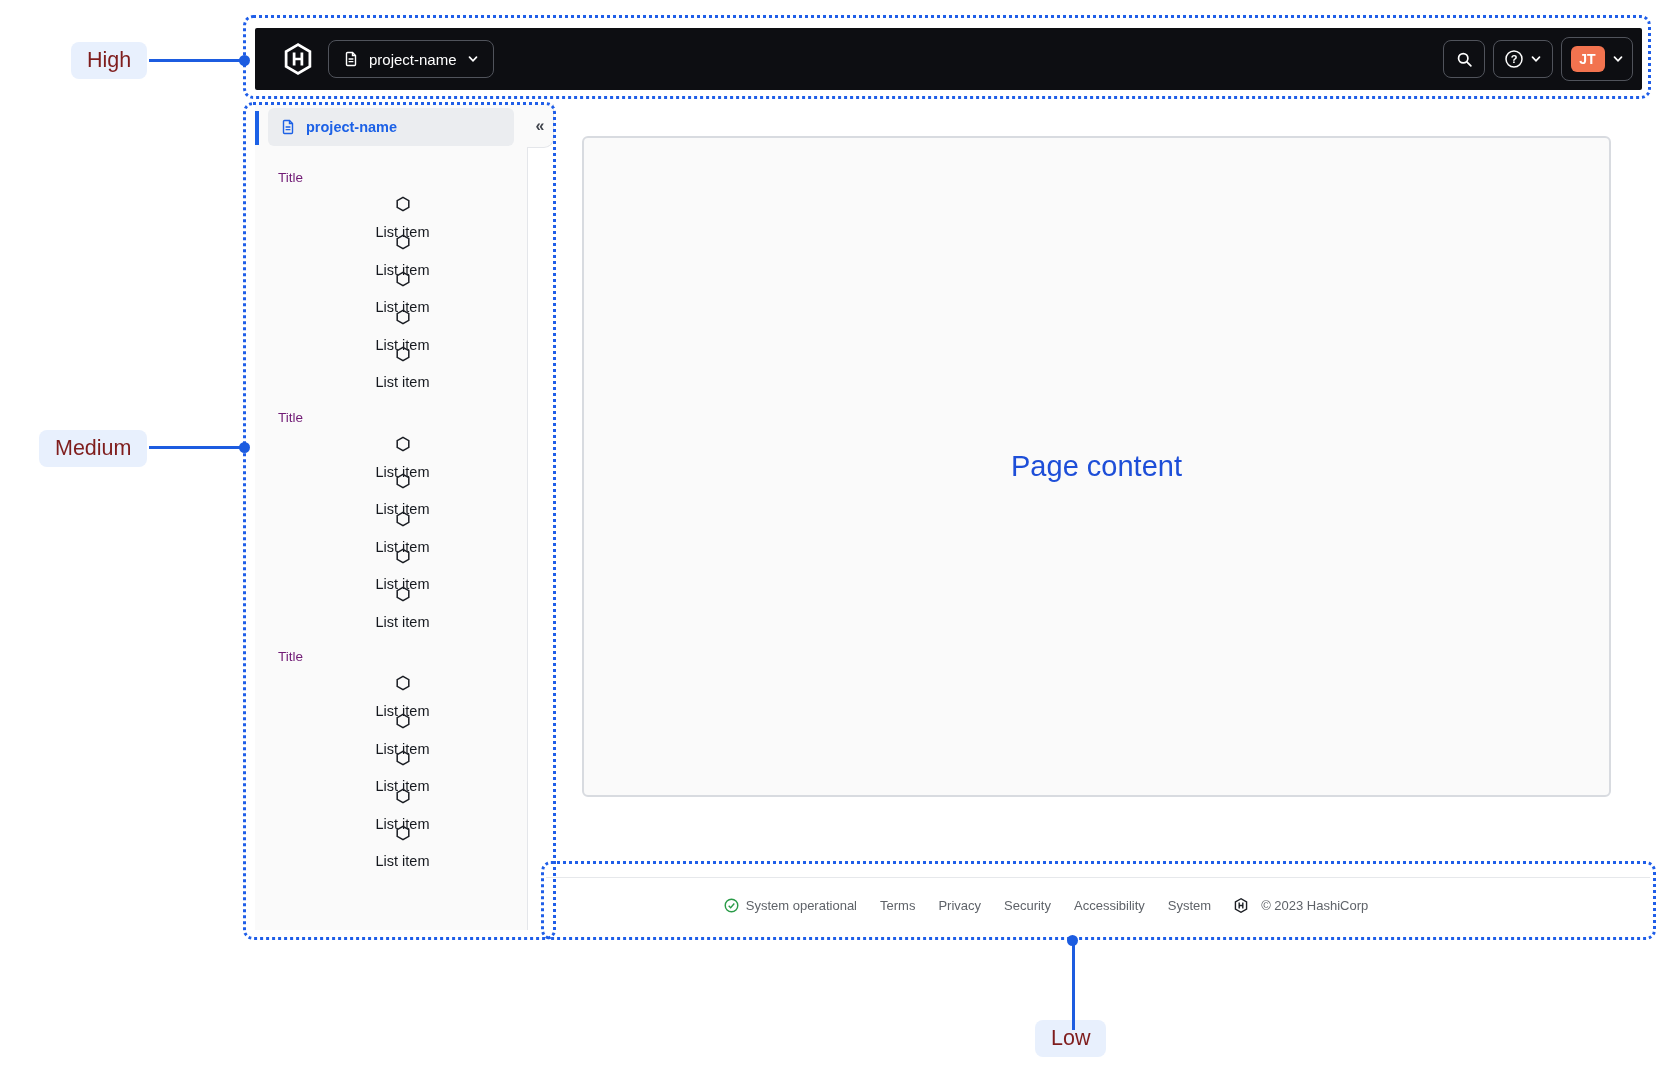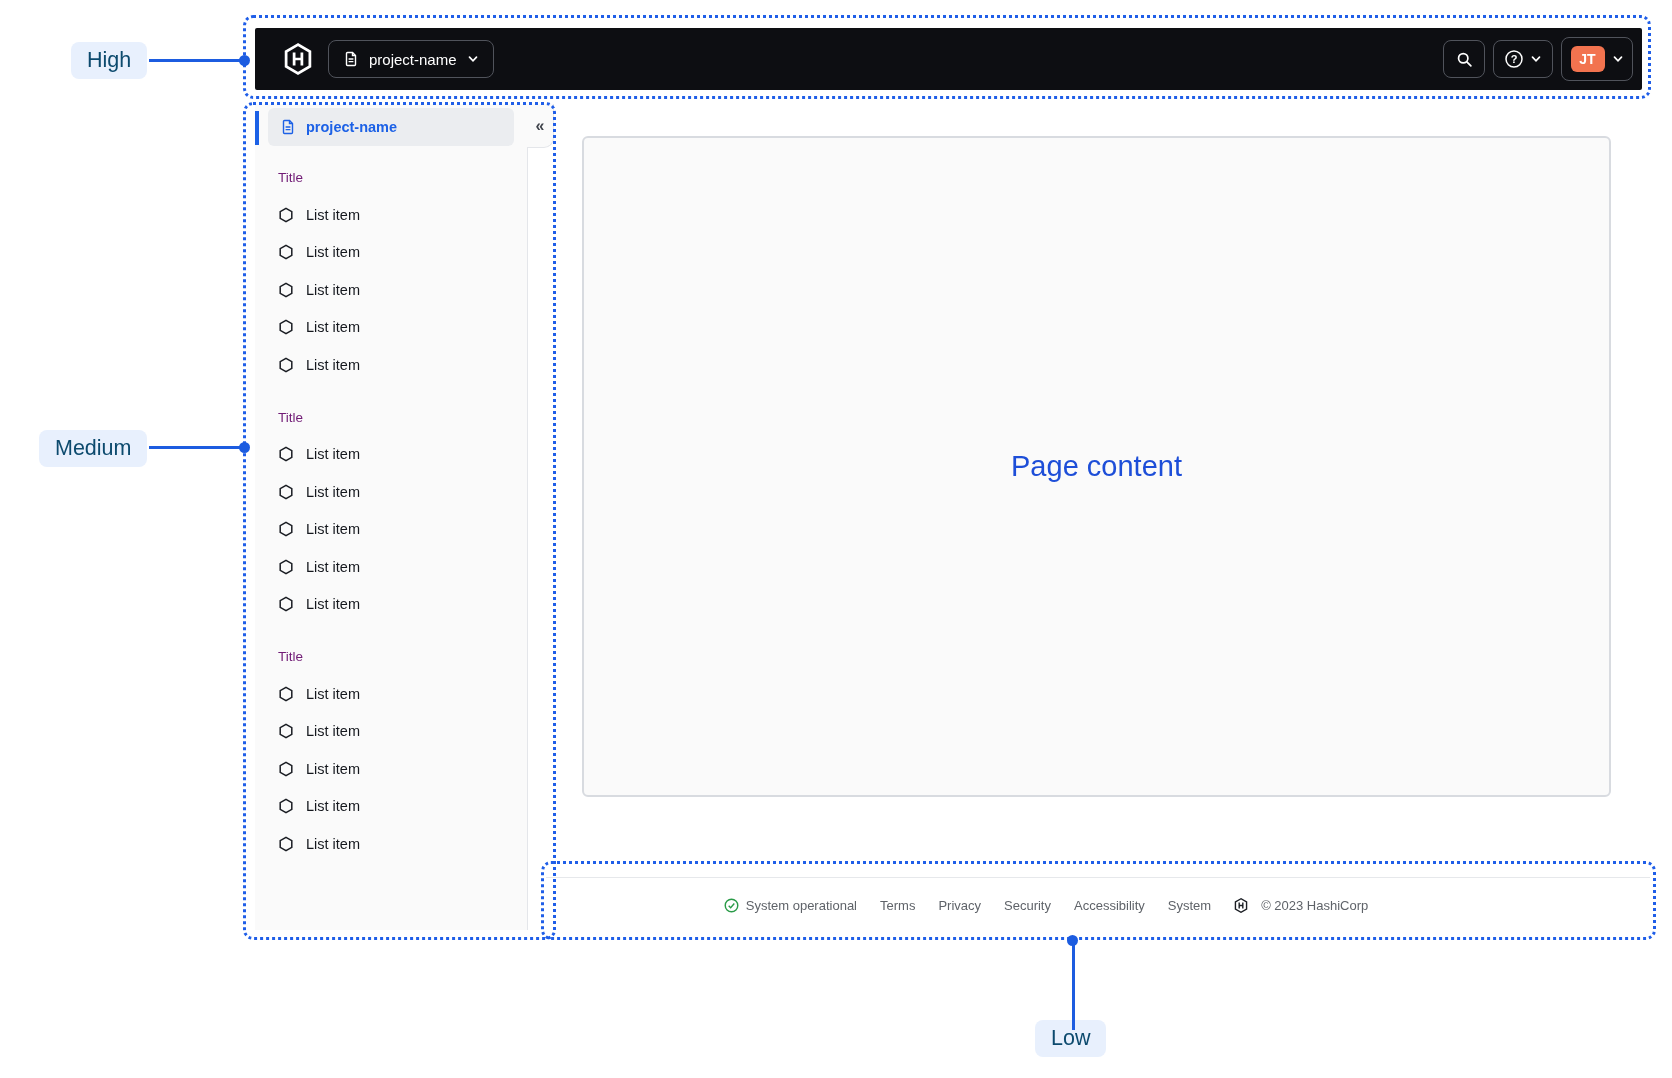--- a/index.html
+++ b/index.html
@@ -5,21 +5,21 @@
   * { margin:0; padding:0; box-sizing:border-box; }
   html,body { width:1672px; height:1078px; background:#ffffff; overflow:hidden;
     font-family:"Liberation Sans", sans-serif; }
   .abs { position:absolute; }
 
   
   .region { position:absolute; border:3px dotted #1f5ee8; border-radius:10px; pointer-events:none; }
   #region-high   { left:243px; top:15px;  width:1408px; height:84px; }
   #region-medium { left:243px; top:102px; width:313px;  height:838px; }
   #region-low    { left:541px; top:861px; width:1115px; height:79px; }
-  .ann-pill { position:absolute; background:#e8f0fd; color:#0c4a6e; font-size:21.5px;
+  .ann-pill { position:absolute; background:#e8f0fd; color:#7f1d1d; font-size:21.5px;
     font-weight:500; border-radius:8px; height:37px; line-height:37px; padding:0 16px; }
   .ann-line { position:absolute; background:#1c5ce0; }
   .ann-dot  { position:absolute; width:11px; height:11px; border-radius:50%; background:#1c5ce0; }
   #ann-label-high   { left:71px;  top:42px; }
   #ann-line-high    { left:149px; top:59px;  width:95px; height:2.5px; }
   #ann-dot-high     { left:239px; top:55px; }
   #ann-label-medium { left:39px;  top:430px; }
   #ann-line-medium  { left:149px; top:446px; width:95px; height:2.5px; }
   #ann-dot-medium   { left:239px; top:442px; }
   #ann-label-low    { left:1035px; top:1020px; }
@@ -48,21 +48,21 @@
     color:#3f434b; font-size:16px; font-weight:700; }
   #active-bar { position:absolute; left:0; top:7px; width:4px; height:34px; background:#1c61e6; }
   #sidebar-project { position:absolute; left:13px; top:4px; width:246px; height:38px;
     background:#ebedf0; border-radius:6px; display:flex; align-items:center; gap:10px;
     padding:0 12px; color:#1c61e6; font-size:14.5px; font-weight:600; cursor:pointer; }
   #sidebar-sections { position:absolute; left:0; top:46px; width:272px; padding-left:23px; }
   .section-title { margin-top:15px; height:37px; display:flex; align-items:center;
     color:#701a75; font-size:13.5px; }
   .section-title.first { margin-top:9px; }
   .nav-item { height:37.5px; display:flex; align-items:center; gap:12px;
-    color:#15181e; font-size:14.5px; cursor:pointer; }
+    color:#15181e; font-size:14.5px; cursor:pointer;flex-direction:column; }
   .hex { display:inline-flex; color:#1a1d23; }
 
   
   #main-box { left:582px; top:136px; width:1029px; height:661px; background:#fafafa;
     border:2px solid #d8dbe0; border-radius:6px; display:flex; align-items:center;
     justify-content:center; }
   #main-box span { color:#1d4ed8; font-size:29px; }
 
   
   #footer-rule { left:546px; top:877px; width:1104px; height:1px; background:#e6e8eb; }

